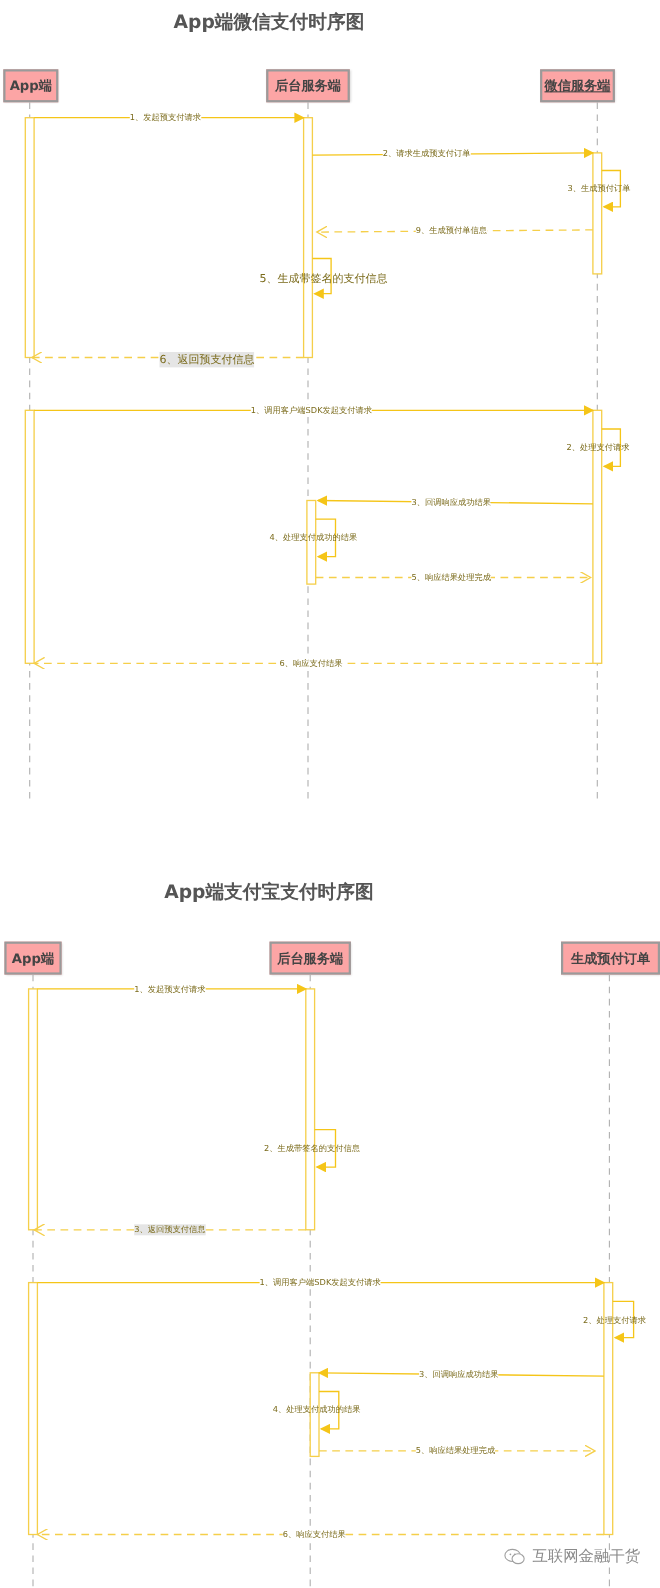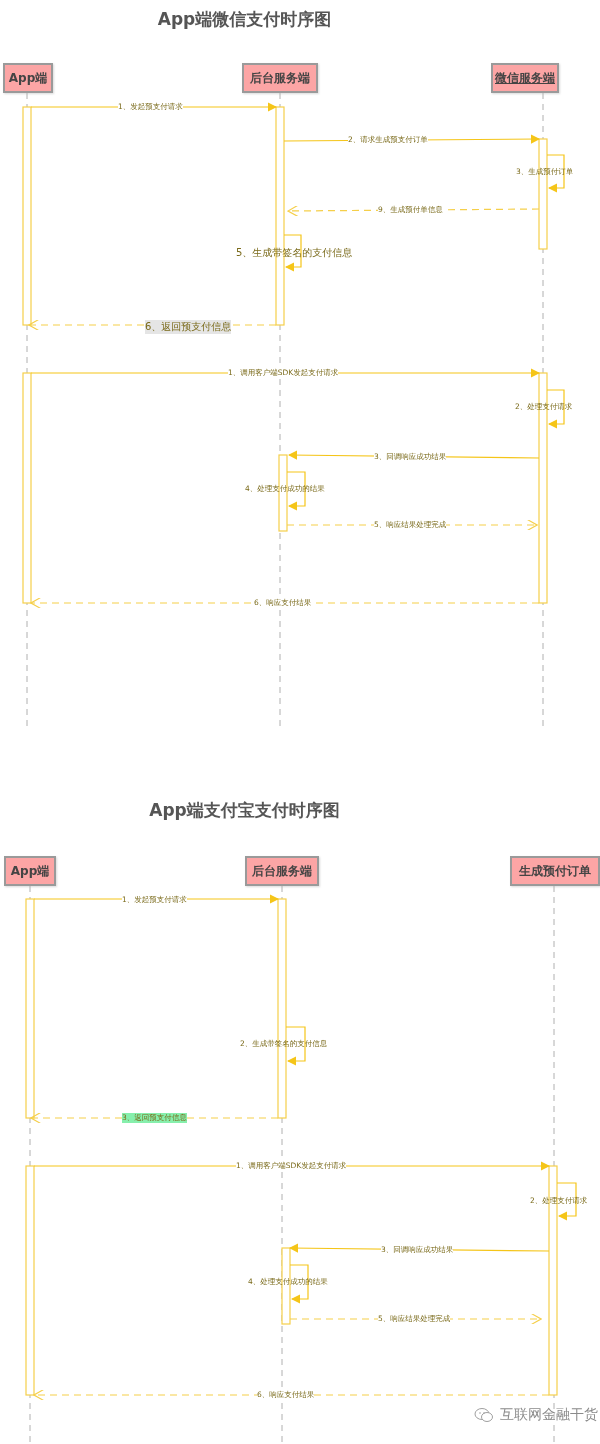--- a/index.html
+++ b/index.html
@@ -1,20 +1,20 @@
 <!DOCTYPE html>
 <html><head>
 <meta charset="utf-8">
 <style>
   html, body { margin: 0; padding: 0; background: #ffffff; }
   body { width: 600px; height: 1444px; position: relative; overflow: hidden; font-family: "DejaVu Sans", sans-serif; }
   .title { position: absolute; left: 0; width: 489px; text-align: center; font-weight: bold; font-size: 17px; color: #555555; font-family: "DejaVu Sans", sans-serif; }
   .actor { position: absolute; box-sizing: border-box; border: 2px solid #9a9a9a; background: #fca5a5; height: 30px; display: flex; align-items: center; justify-content: center; font-size: 12px; font-weight: bold; color: #444444; box-shadow: 1px 1px 2px rgba(0,0,0,0.15); white-space: nowrap; }
   svg.diagram { position: absolute; left: 0; overflow: visible; }
-  .watermark { position: absolute; right: 2px; bottom: 20px; display: flex; align-items: center; gap: 6px; color: #8a8a8a; font-size: 14px; }
+  .watermark { position: absolute; right: 18px; bottom: 20px; display: flex; align-items: center; gap: 6px; color: #8a8a8a; font-size: 14px; }
 </style>
 </head>
 <body>
 
 <div class="title" style="top:8px;">App端微信支付时序图</div>
 
 <div class="actor" style="left:3px; top:63px; width:50px;">App端</div>
 <div class="actor" style="left:242px; top:63px; width:76px;">后台服务端</div>
 <div class="actor" style="left:491px; top:63px; width:68px;text-decoration:underline;">微信服务端</div>
 
@@ -115,21 +115,21 @@
     <line x1="549" y1="1251" x2="290" y2="1248" marker-end="url(#fill2)"></line>
     <polyline points="290,1265 308,1265 308,1299 292,1299" marker-end="url(#fill2)"></polyline>
     <line x1="290" y1="1319" x2="541" y2="1319" stroke="#f5cf4a" stroke-dasharray="7,5" marker-end="url(#open2)"></line>
     <line x1="549" y1="1395" x2="34" y2="1395" stroke="#f5cf4a" stroke-dasharray="7,5" marker-end="url(#open2)"></line>
   </g>
 </svg>
 
 <div style="position:absolute; left:0; top:0; width:600px; height:1444px;">
   <span style="position:absolute; left:122px; top:895px; font-size:7.5px; color:#7a6a1a; background:#fff;">1、发起预支付请求</span>
   <span style="position:absolute; left:240px; top:1039px; font-size:7.5px; color:#7a6a1a;">2、生成带签名的支付信息</span>
-  <span style="position:absolute; left:122px; top:1113px; font-size:7.5px; color:#7a6a1a; background:#86efac;">3、返回预支付信息</span>
+  <span style="position:absolute; left:122px; top:1113px; font-size:7.5px; color:#7a6a1a; background:#e5e5e5;">3、返回预支付信息</span>
 
   <span style="position:absolute; left:236px; top:1161px; font-size:7.5px; color:#7a6a1a; background:#fff;">1、调用客户端SDK发起支付请求</span>
   <span style="position:absolute; left:530px; top:1196px; font-size:7.5px; color:#7a6a1a;">2、处理支付请求</span>
   <span style="position:absolute; left:381px; top:1245px; font-size:7.5px; color:#7a6a1a; background:#fff;">3、回调响应成功结果</span>
   <span style="position:absolute; left:248px; top:1277px; font-size:7.5px; color:#7a6a1a;">4、处理支付成功的结果</span>
   <span style="position:absolute; left:378px; top:1314px; font-size:7.5px; color:#7a6a1a; background:#fff;">5、响应结果处理完成</span>
   <span style="position:absolute; left:257px; top:1390px; font-size:7.5px; color:#7a6a1a; background:#fff;">6、响应支付结果</span>
 </div>
 
 <div class="watermark">

